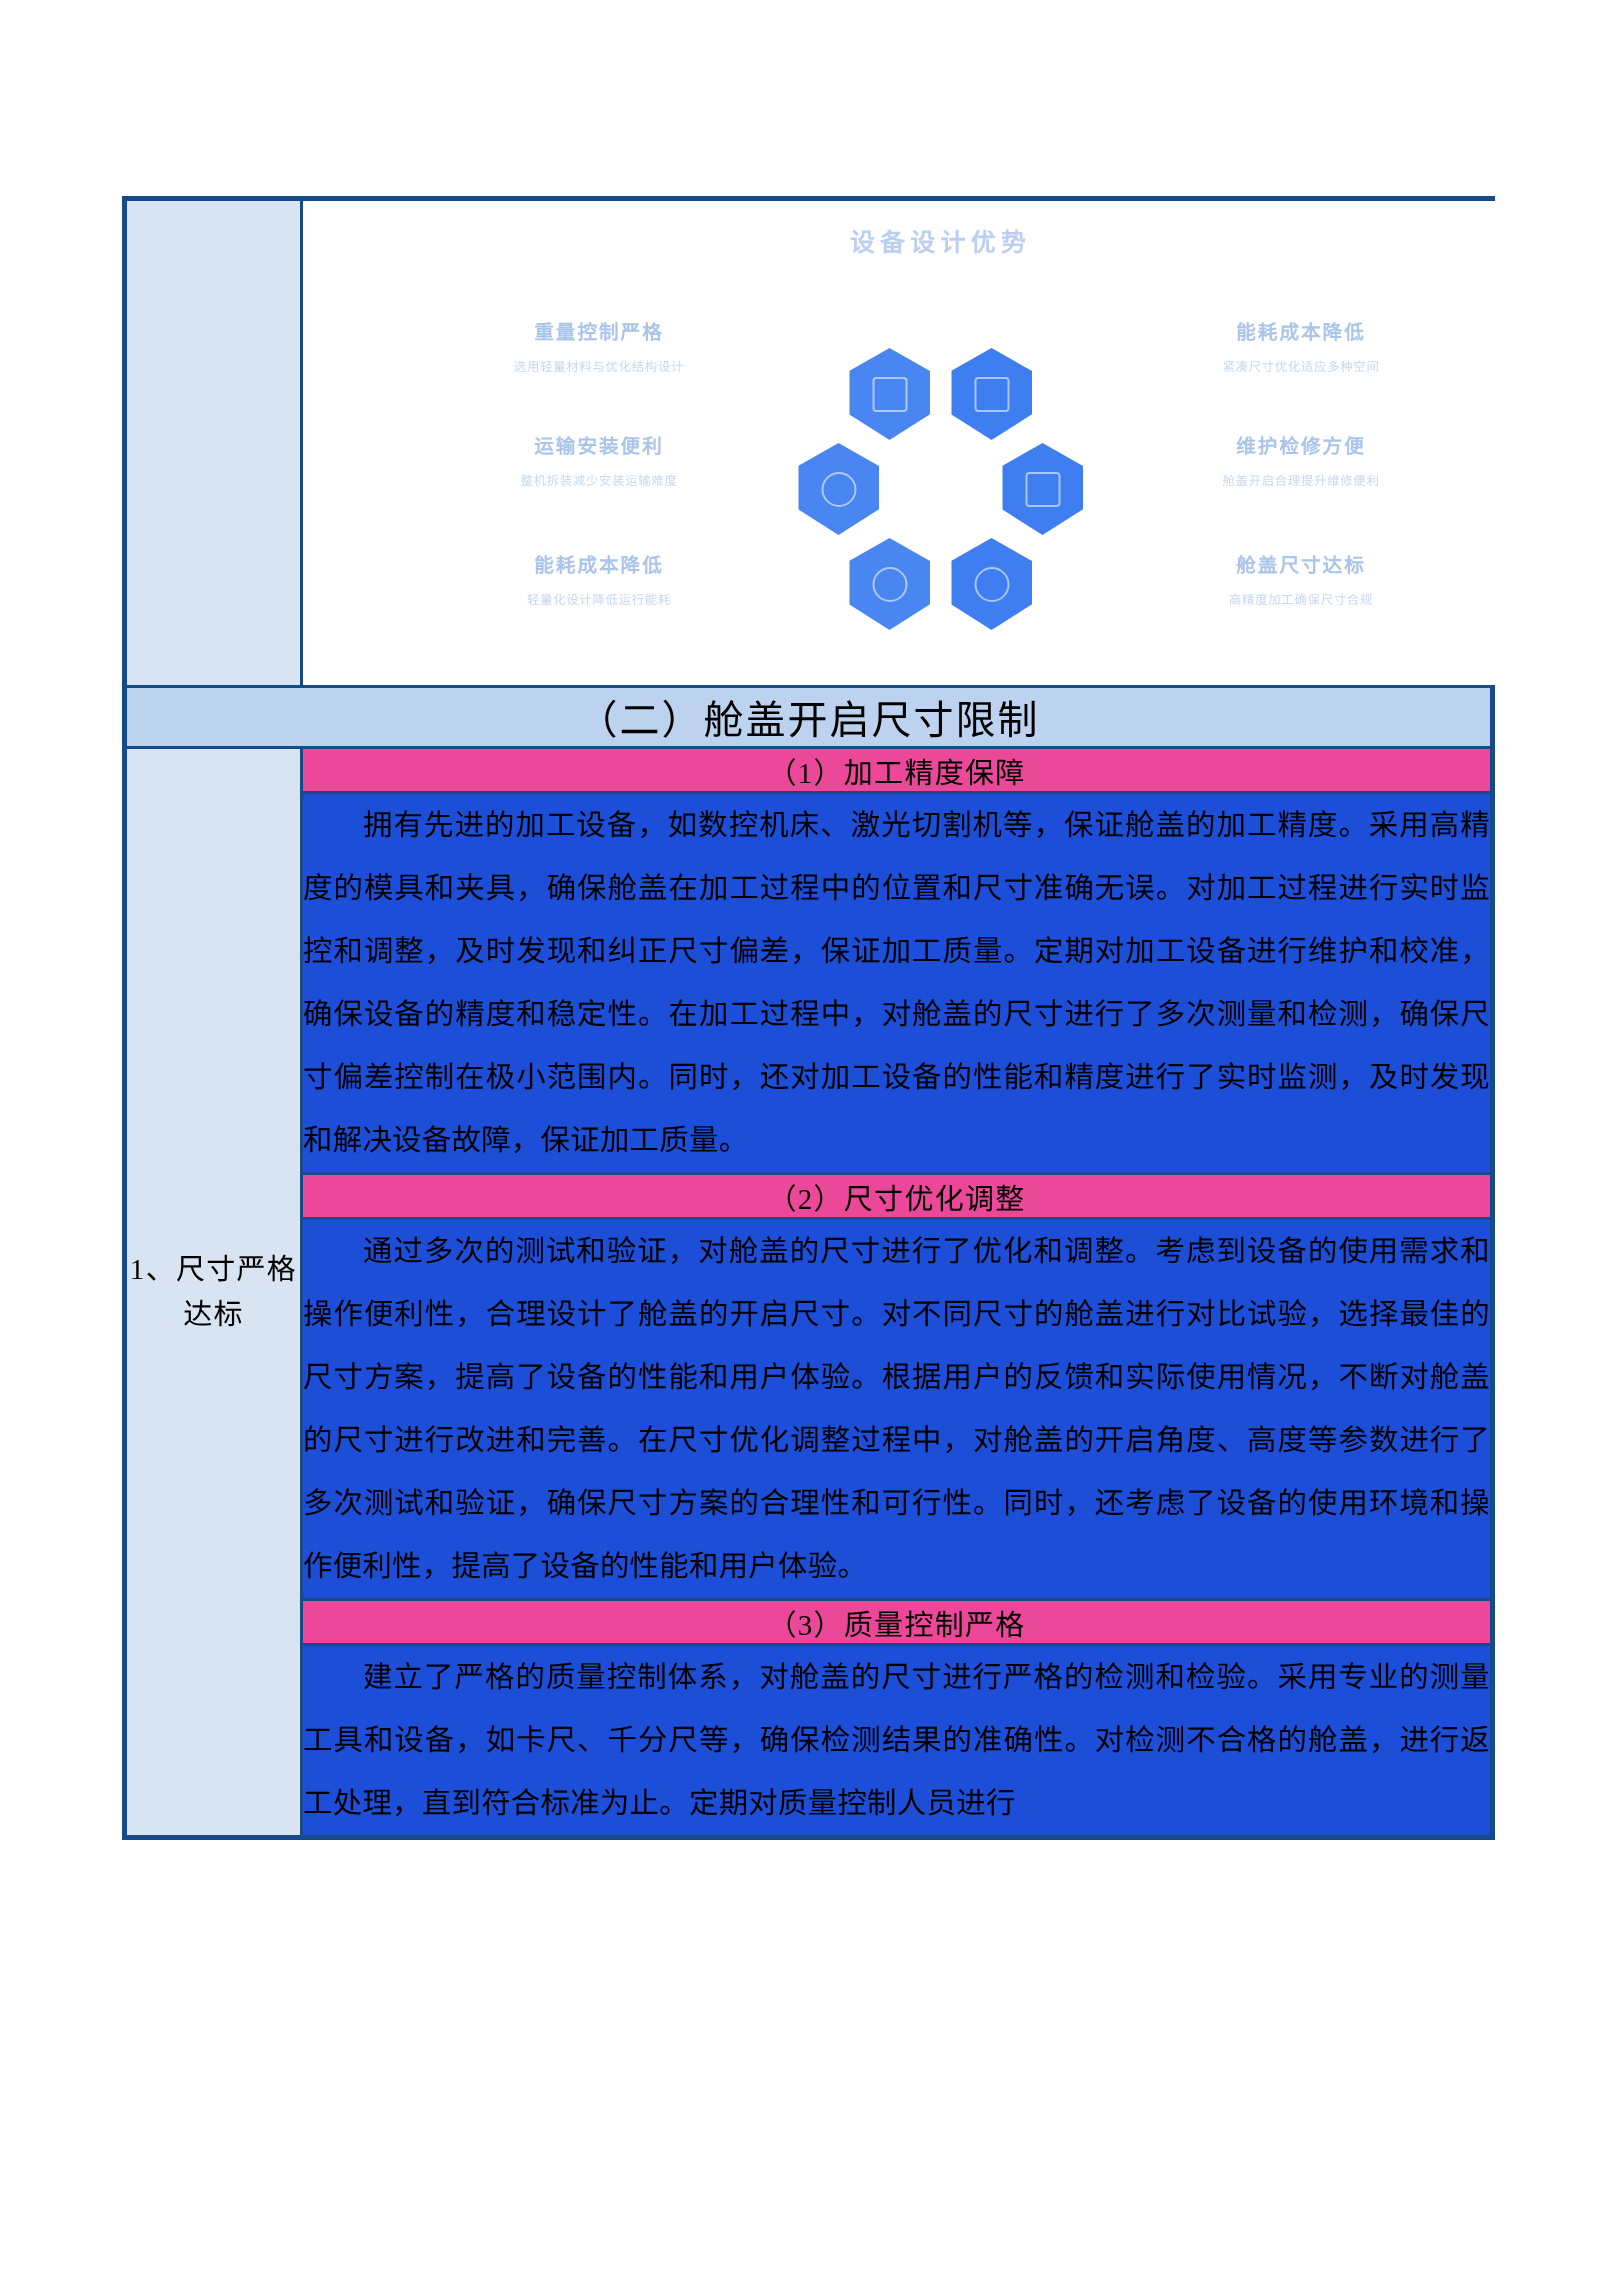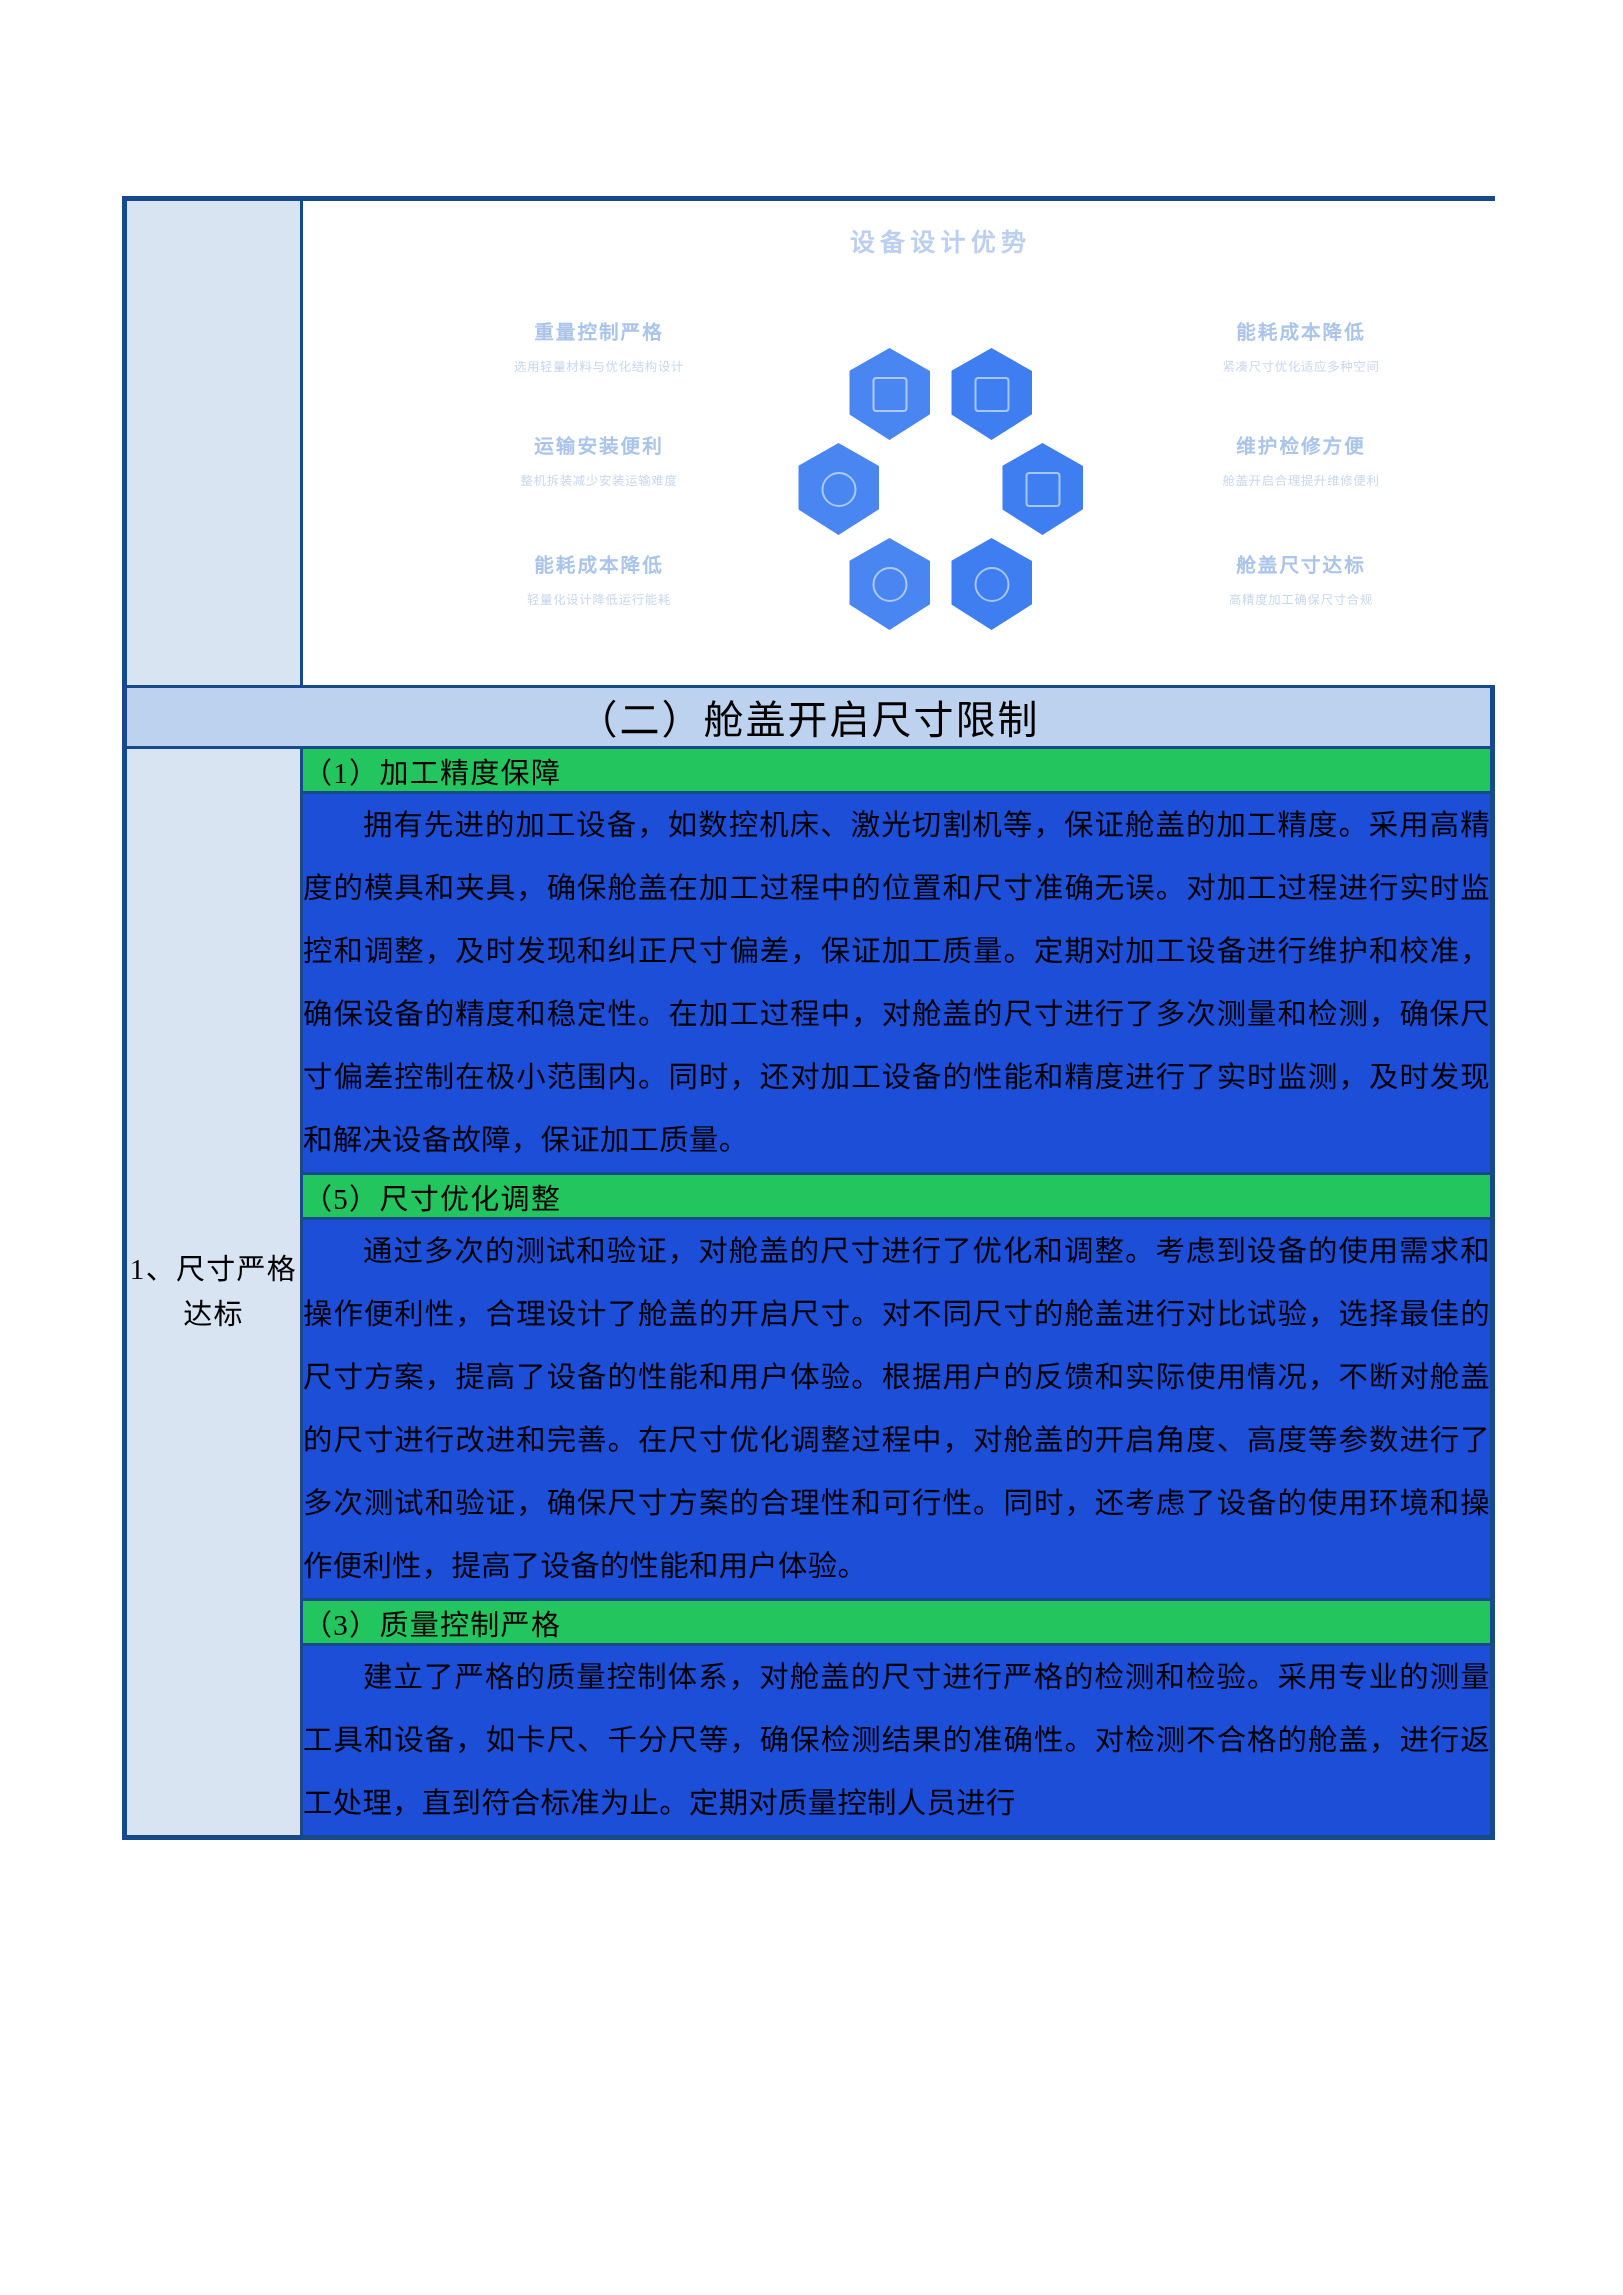--- a/index.html
+++ b/index.html
@@ -139,22 +139,22 @@
 
   
   .section-head {
     background: #bdd2ee;
     text-align: center;
     font-size: 40px;
     letter-spacing: 2px;
     padding: 18.3px 0 19.6px 0;
   }
   .sub-head {
-    background: #22c55e;
-    text-align: left;
+    background: #ec4899;
+    text-align: center;
     font-size: 29px;
     letter-spacing: 1.3px;
     padding: 13px 0 14.4px 0;
   }
 
   
   .para-cell {
     background: #1d4ed8;
     padding: 9.2px 14.4px 11.8px 14.4px;
   }
@@ -245,21 +245,21 @@
         <td class="label-cell" rowspan="6">1、尺寸严格达标</td>
         <td class="sub-head">（1）加工精度保障</td>
       </tr>
       <tr>
         <td class="para-cell">
           <p class="para">拥有先进的加工设备，如数控机床、激光切割机等，保证舱盖的加工精度。采用高精度的模具和夹具，确保舱盖在加工过程中的位置和尺寸准确无误。对加工过程进行实时监控和调整，及时发现和纠正尺寸偏差，保证加工质量。定期对加工设备进行维护和校准，确保设备的精度和稳定性。在加工过程中，对舱盖的尺寸进行了多次测量和检测，确保尺寸偏差控制在极小范围内。同时，还对加工设备的性能和精度进行了实时监测，及时发现和解决设备故障，保证加工质量。</p>
         </td>
       </tr>
 
       <tr>
-        <td class="sub-head">（5）尺寸优化调整</td>
+        <td class="sub-head">（2）尺寸优化调整</td>
       </tr>
       <tr>
         <td class="para-cell">
           <p class="para">通过多次的测试和验证，对舱盖的尺寸进行了优化和调整。考虑到设备的使用需求和操作便利性，合理设计了舱盖的开启尺寸。对不同尺寸的舱盖进行对比试验，选择最佳的尺寸方案，提高了设备的性能和用户体验。根据用户的反馈和实际使用情况，不断对舱盖的尺寸进行改进和完善。在尺寸优化调整过程中，对舱盖的开启角度、高度等参数进行了多次测试和验证，确保尺寸方案的合理性和可行性。同时，还考虑了设备的使用环境和操作便利性，提高了设备的性能和用户体验。</p>
         </td>
       </tr>
 
       <tr>
         <td class="sub-head">（3）质量控制严格</td>
       </tr>

